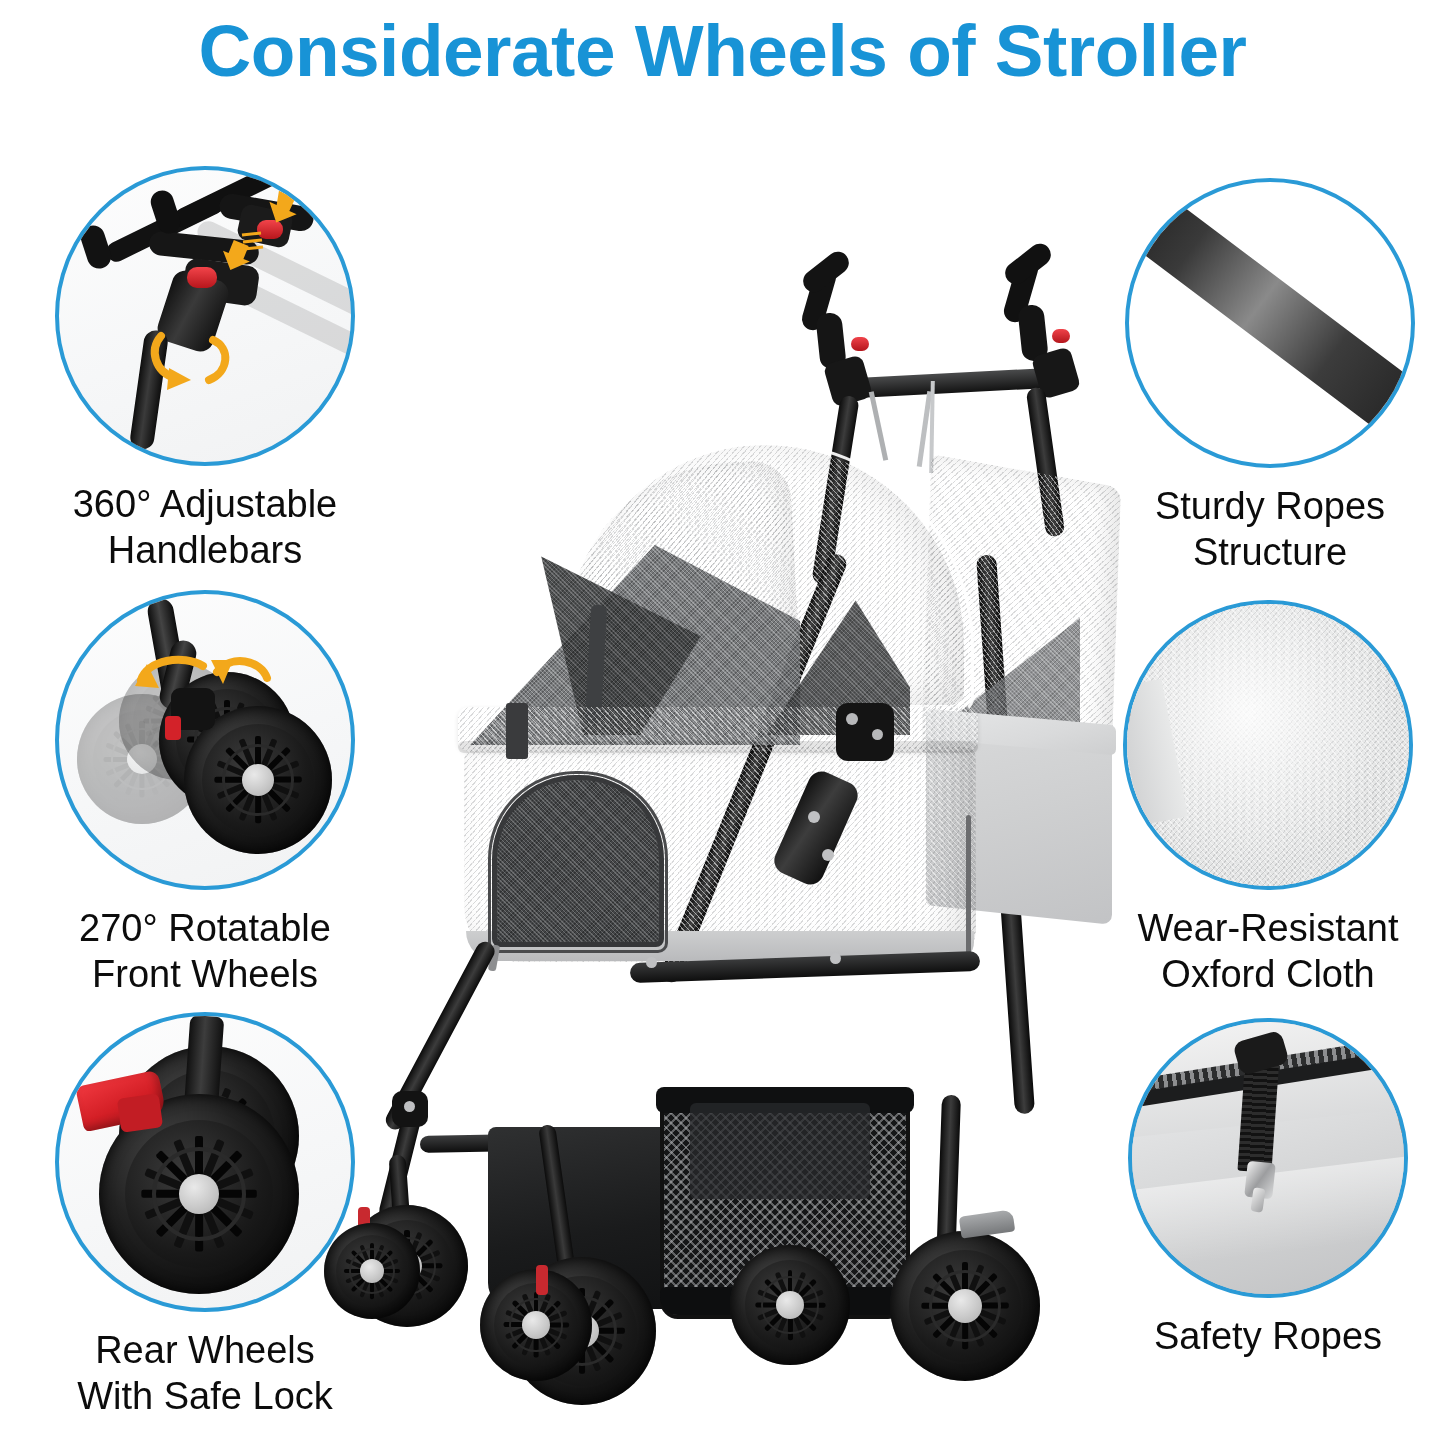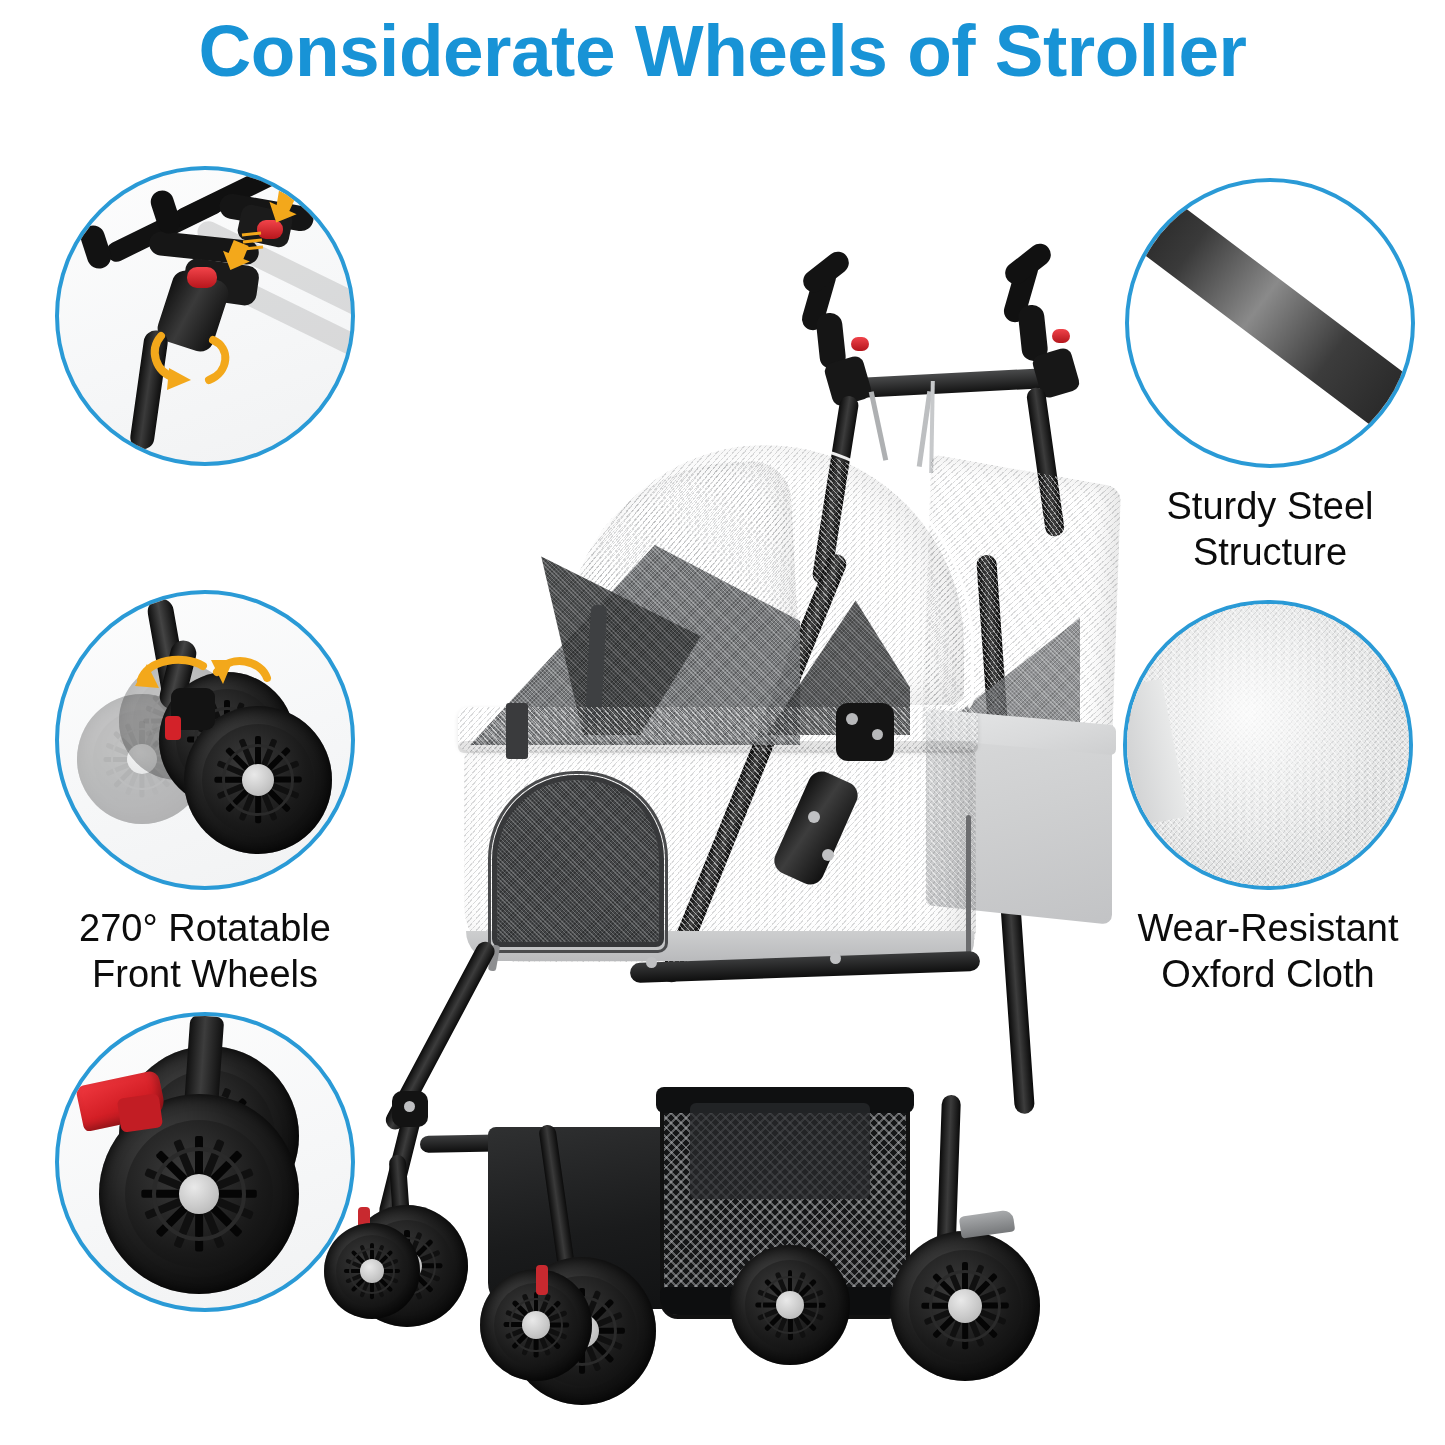--- a/index.html
+++ b/index.html
@@ -126,20 +126,22 @@
         <path d="M74 34 C92 42 90 66 70 74" stroke="#f3a81b" stroke-width="8" fill="none" stroke-linecap="round"></path>
       </svg>
       <svg class="yel" style="left:180px;top:60px;" width="30" height="26" viewBox="0 0 30 26">
         <g stroke="#f3a81b" stroke-width="3">
           <line x1="3" y1="5" x2="22" y2="3"></line>
           <line x1="4" y1="12" x2="23" y2="10"></line>
           <line x1="5" y1="19" x2="24" y2="17"></line>
         </g>
       </svg>
     </div>
+    <div class="caption">360° Adjustable
+Handlebars</div>
   </div>
 
   <div class="callout" style="left:40px;top:590px;width:330px;">
     <div class="bubble flat" style="width:300px;height:300px;margin:0 auto;">
 
       <div class="ghost" style="position:absolute;left:18px;top:100px;width:130px;height:130px;">
         <div class="wheel" style="left:0;top:0;width:130px;height:130px;">
           <div class="rim" style="left:16px;top:16px;width:98px;height:98px;">
               <div class="spoke" style="width: 5.39px; height: 38.22px; left: 46.305px; top: 10.78px; transform: rotate(0deg); background: rgb(5, 5, 5);"></div>
               <div class="spoke" style="width: 5.39px; height: 38.22px; left: 46.305px; top: 10.78px; transform: rotate(22.5deg); background: rgb(16, 16, 16);"></div>
@@ -307,44 +309,72 @@
           <div class="hub" style="left:80px;top:80px;width:40px;height:40px;"></div>
         </div>
       </div>
 
       <div style="position:absolute;left:20px;top:62px;width:84px;height:46px;
                   background:linear-gradient(165deg,#f0383f 0%,#d41f26 55%,#a5141a 100%);
                   border-radius:8px 10px 18px 6px;transform:rotate(-12deg);
                   box-shadow:inset -4px -4px 8px rgba(0,0,0,.25);"></div>
       <div style="position:absolute;left:60px;top:80px;width:42px;height:34px;background:#c21d24;border-radius:6px;transform:rotate(-8deg);"></div>
     </div>
+    <div class="caption">Rear Wheels
+With Safe Lock</div>
   </div>
 
   <div class="callout" style="left:1110px;top:178px;width:320px;">
     <div class="bubble" style="width:290px;height:290px;margin:0 auto;">
       <div class="tube" style="left:-60px;top:112px;width:440px;height:62px;transform:rotate(37deg);transform-origin:50% 50%;"></div>
     </div>
-    <div class="caption">Sturdy Steel
+    <div class="caption">Sturdy Ropes
 Structure</div>
   </div>
 
   <div class="callout" style="left:1108px;top:600px;width:320px;">
     <div class="bubble" style="width:290px;height:290px;margin:0 auto;
                 background:#e6e7e7;">
       <div class="fabtex" style="position:absolute;left:0;top:0;width:290px;height:290px;
            background-color:#e4e5e5;"></div>
       <div style="position:absolute;left:0;top:0;width:290px;height:290px;
            background:radial-gradient(ellipse at 42% 38%, rgba(255,255,255,.85) 0%, rgba(255,255,255,0) 62%);"></div>
       <div style="position:absolute;left:8px;top:92px;width:3px;height:110px;background:#2b2c2d;transform:rotate(-11deg);"></div>
       <div style="position:absolute;left:0;top:78px;width:48px;height:140px;background:linear-gradient(90deg,#d2d3d4,#e8e9e9);transform:rotate(-11deg);"></div>
     </div>
     <div class="caption">Wear-Resistant
 Oxford Cloth</div>
   </div>
 
+  <div class="callout" style="left:1108px;top:1018px;width:320px;">
+    <div class="bubble" style="width:280px;height:280px;margin:0 auto;background:#cfd0d1;">
+
+      <div style="position:absolute;left:-20px;top:-10px;width:340px;height:120px;background:linear-gradient(180deg,#f2f2f2,#d9dadb);transform:rotate(-9deg);"></div>
+
+      <div style="position:absolute;left:-20px;top:46px;width:340px;height:16px;background:#1c1d1e;transform:rotate(-9deg);"></div>
+
+      <div style="position:absolute;left:-20px;top:34px;width:340px;height:13px;transform:rotate(-9deg);
+                  background:repeating-linear-gradient(90deg,#2c2d2e 0 5px,#8d8e90 5px 9px);"></div>
+
+      <div style="position:absolute;left:60px;top:104px;width:300px;height:14px;background:#202122;transform:rotate(-7deg);"></div>
+
+      <div style="position:absolute;left:-30px;top:100px;width:360px;height:200px;background:linear-gradient(170deg,#e2e3e4 0%,#cfd0d1 50%,#bdbec0 100%);transform:rotate(-6deg);"></div>
+      <div style="position:absolute;left:-30px;top:150px;width:360px;height:80px;background:linear-gradient(180deg,rgba(255,255,255,.45),rgba(255,255,255,0));transform:rotate(-7deg);"></div>
+
+      <div style="position:absolute;left:110px;top:18px;width:34px;height:132px;
+                  background:repeating-linear-gradient(0deg,#121212 0 3px,#2d2d2d 3px 6px);
+                  transform:rotate(4deg);border-radius:3px;"></div>
+      <div style="position:absolute;left:104px;top:14px;width:50px;height:34px;background:#1a1a1a;border-radius:10px;transform:rotate(-16deg);"></div>
+
+      <div style="position:absolute;left:114px;top:140px;width:28px;height:36px;
+                  background:linear-gradient(120deg,#f2f2f2,#9c9d9f 50%,#d9dadb);border-radius:5px;transform:rotate(6deg);"></div>
+      <div style="position:absolute;left:120px;top:166px;width:12px;height:24px;background:linear-gradient(120deg,#eee,#a0a1a3);border-radius:4px;transform:rotate(8deg);"></div>
+    </div>
+    <div class="caption">Safety Ropes</div>
+  </div>
 
   <div id="stroller">
 
     <div style="left:478px;top:10px;width:22px;height:66px;background:#131313;border-radius:12px;transform:rotate(16deg);"></div>
     <div style="left:488px;top:58px;width:26px;height:56px;background:#151515;border-radius:12px;transform:rotate(-6deg);"></div>
     <div style="left:470px;top:6px;width:52px;height:22px;background:#131313;border-radius:12px;transform:rotate(-38deg);"></div>
 
     <div style="left:680px;top:2px;width:22px;height:66px;background:#111;border-radius:12px;transform:rotate(16deg);"></div>
     <div style="left:690px;top:50px;width:26px;height:56px;background:#141414;border-radius:12px;transform:rotate(-6deg);"></div>
     <div style="left:672px;top:-2px;width:52px;height:22px;background:#111;border-radius:12px;transform:rotate(-38deg);"></div>

